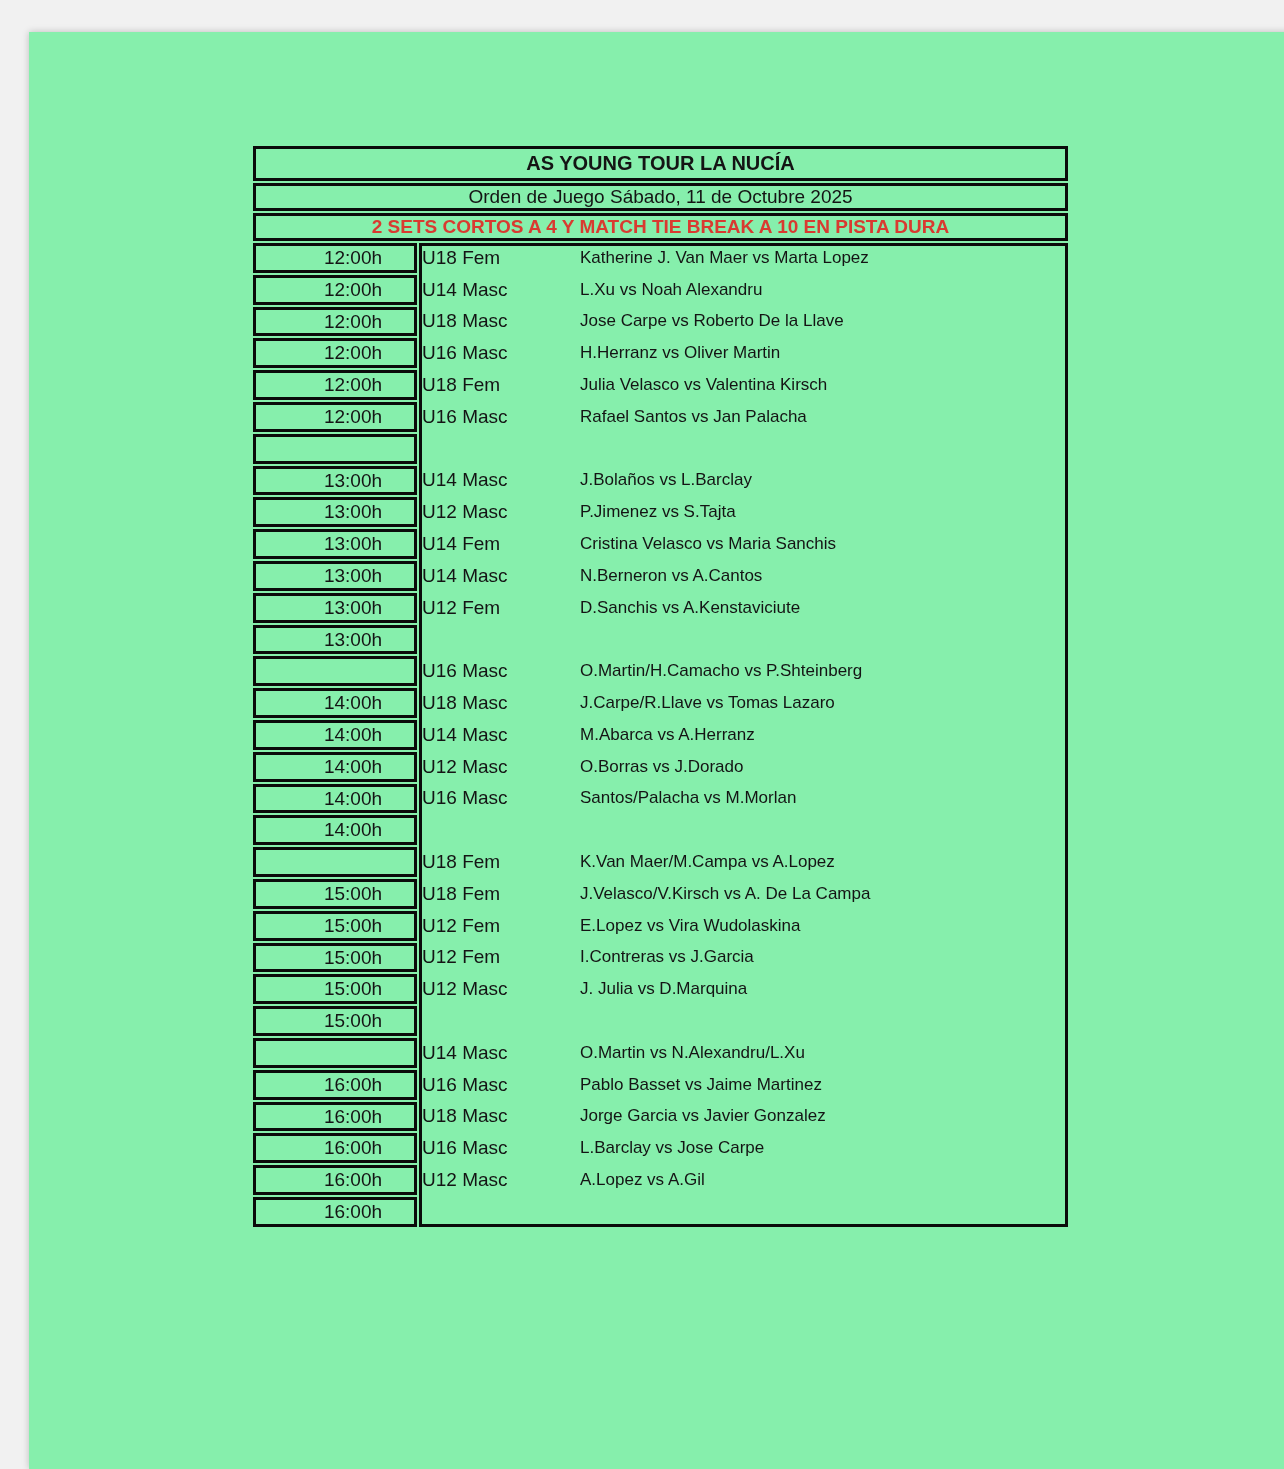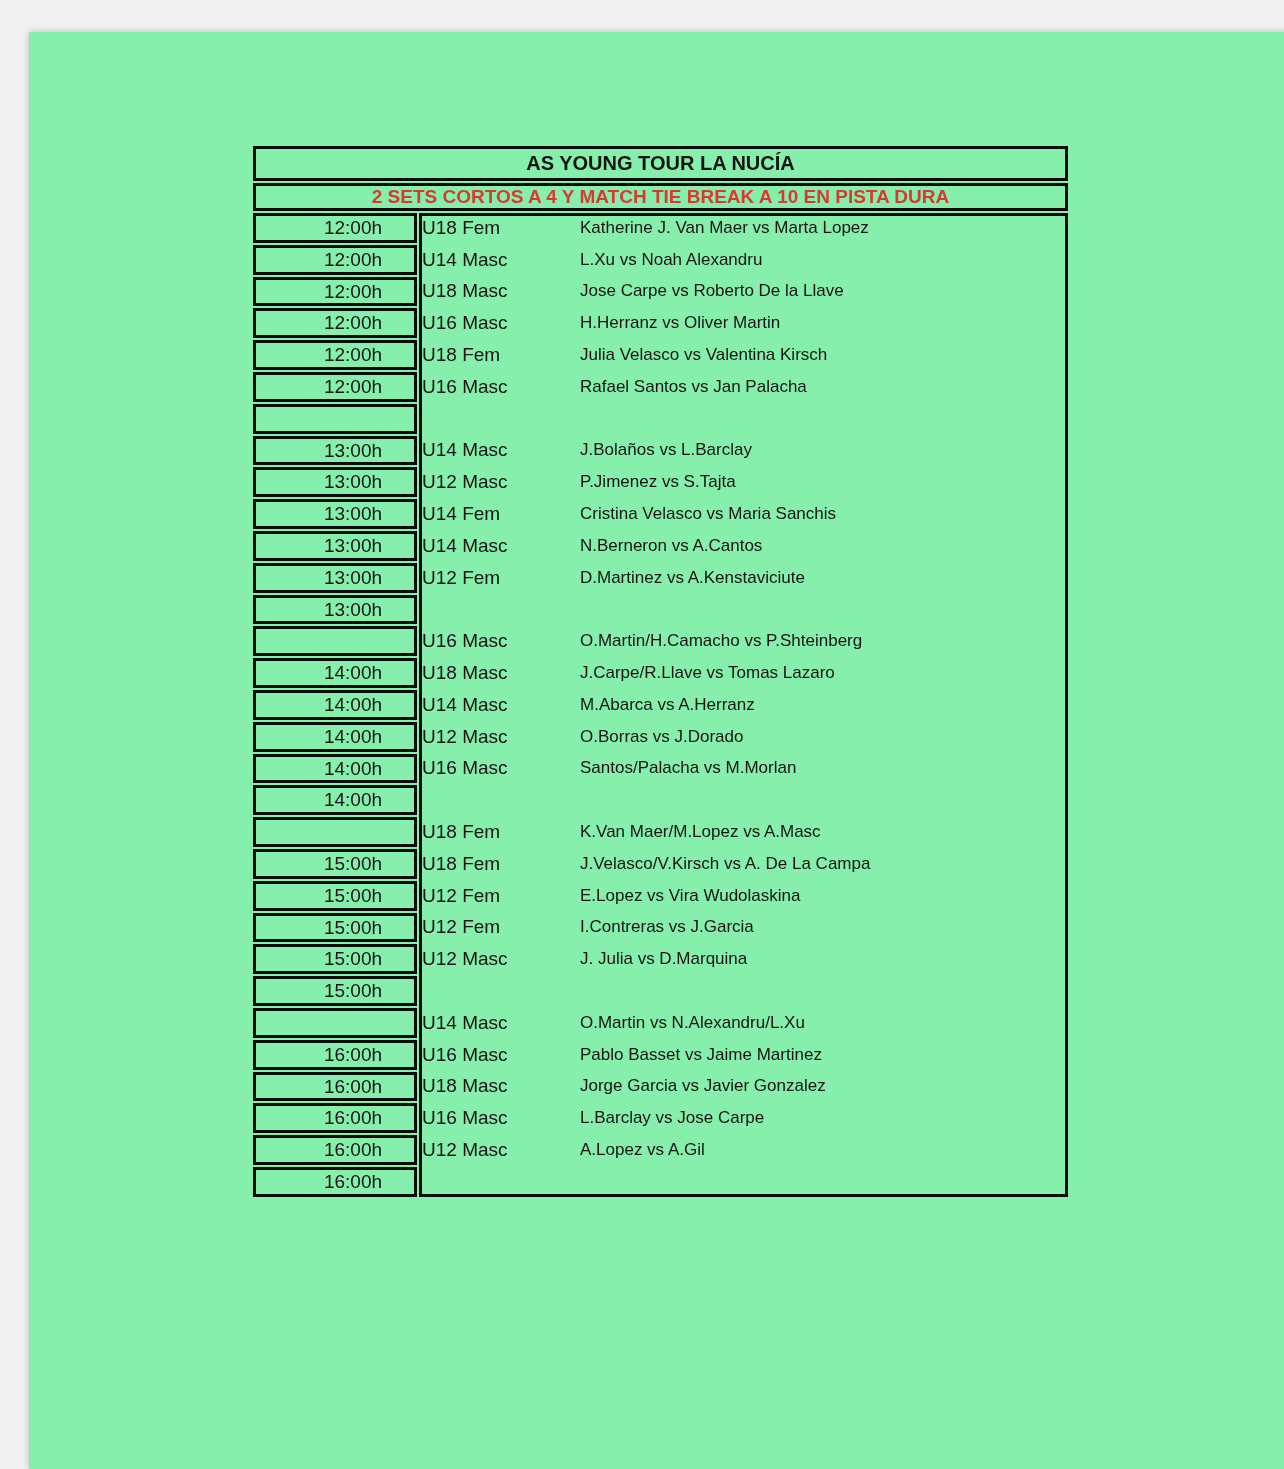--- a/index.html
+++ b/index.html
@@ -107,20 +107,21 @@
     font-size: 17px;
   }
 </style>
 </head>
 <body>
 
 <div class="canvas">
   <div class="page">
     <div class="schedule-table">
       <div class="hrow title">AS YOUNG TOUR LA NUCÍA</div>
+      <div class="hrow subtitle">Orden de Juego Sábado, 11 de Octubre 2025</div>
       <div class="hrow notice" style="color: rgb(217, 58, 48);">2 SETS CORTOS A 4 Y MATCH TIE BREAK A 10 EN PISTA DURA</div>
       <div class="tbody">
         <div class="time-col">
             <div class="time-cell">12:00h</div>
             <div class="time-cell">12:00h</div>
             <div class="time-cell">12:00h</div>
             <div class="time-cell">12:00h</div>
             <div class="time-cell">12:00h</div>
             <div class="time-cell">12:00h</div>
             <div class="time-cell"></div>
@@ -190,21 +191,21 @@
               <div class="match-row">
                 <div class="cat">U14 Fem</div>
                 <div class="players">Cristina Velasco vs Maria Sanchis</div>
               </div>
               <div class="match-row">
                 <div class="cat">U14 Masc</div>
                 <div class="players">N.Berneron vs A.Cantos</div>
               </div>
               <div class="match-row">
                 <div class="cat">U12 Fem</div>
-                <div class="players">D.Martinez vs A.Kenstaviciute</div>
+                <div class="players">D.Sanchis vs A.Kenstaviciute</div>
               </div>
               <div class="match-row">
                 <div class="cat"></div>
                 <div class="players"></div>
               </div>
               <div class="match-row">
                 <div class="cat">U16 Masc</div>
                 <div class="players">O.Martin/H.Camacho vs P.Shteinberg</div>
               </div>
               <div class="match-row">
@@ -222,21 +223,21 @@
               <div class="match-row">
                 <div class="cat">U16 Masc</div>
                 <div class="players">Santos/Palacha vs M.Morlan</div>
               </div>
               <div class="match-row">
                 <div class="cat"></div>
                 <div class="players"></div>
               </div>
               <div class="match-row">
                 <div class="cat">U18 Fem</div>
-                <div class="players">K.Van Maer/M.Lopez vs A.Masc</div>
+                <div class="players">K.Van Maer/M.Campa vs A.Lopez</div>
               </div>
               <div class="match-row">
                 <div class="cat">U18 Fem</div>
                 <div class="players">J.Velasco/V.Kirsch vs A. De La Campa</div>
               </div>
               <div class="match-row">
                 <div class="cat">U12 Fem</div>
                 <div class="players">E.Lopez vs Vira Wudolaskina</div>
               </div>
               <div class="match-row">

